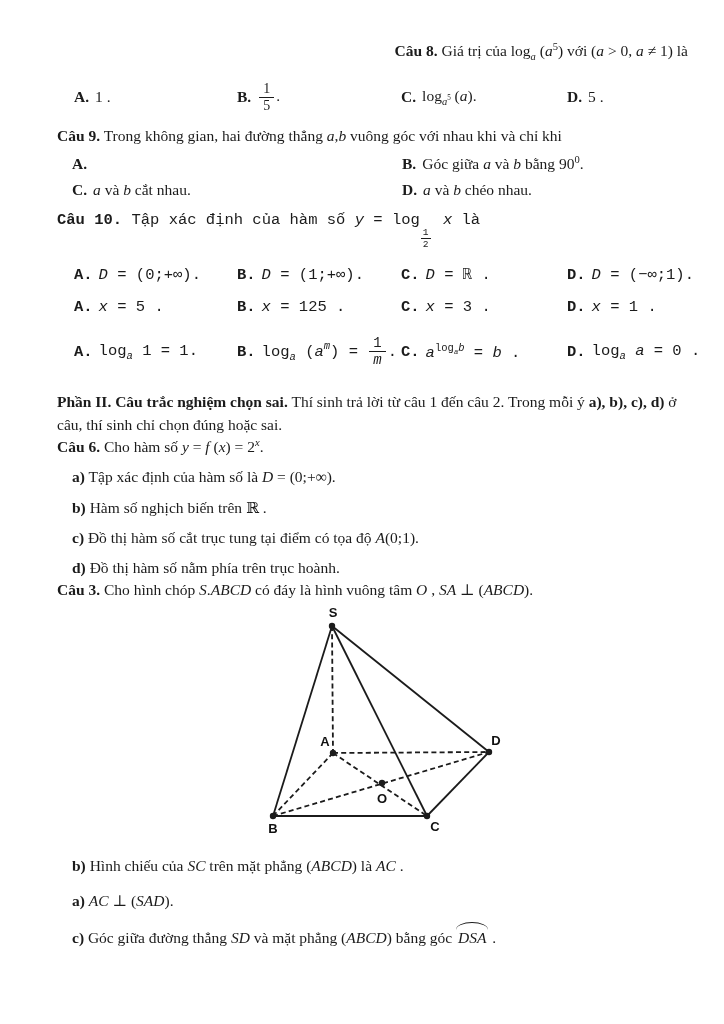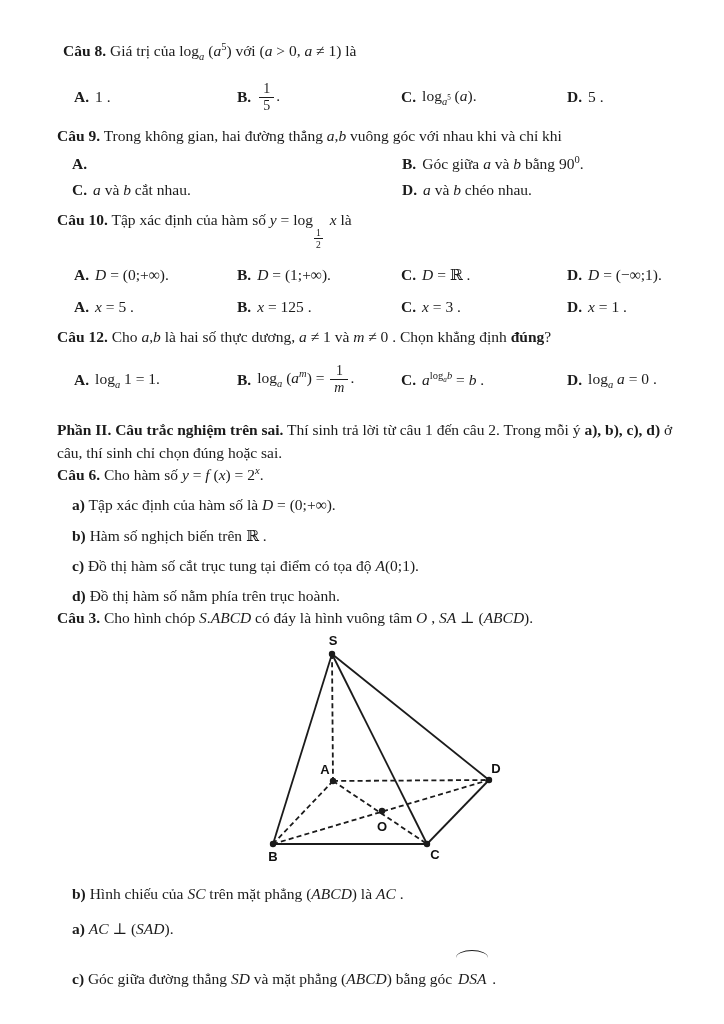--- a/index.html
+++ b/index.html
@@ -9,21 +9,21 @@
     background: #ffffff;
     color: #1b1b1b;
     font-family: "Liberation Serif", "DejaVu Serif", serif;
     font-size: 15.5px;
     overflow: hidden;
   }
   .page { padding: 40px 36px 0 57px; }
 
   .stem { margin: 0; line-height: 1.42; }
   .qlabel { font-weight: bold; }
-  .q8-stem { padding-left: 6px; }
+  .q8-stem { padding-left: 6px; text-align: right; }
 
   .opts4 {
     display: grid;
     grid-template-columns: 163px 164px 166px 1fr;
     padding-left: 17px;
     align-items: center;
   }
   .opts2 {
     display: grid;
     grid-template-columns: 330px 1fr;
@@ -31,42 +31,42 @@
     line-height: 1.65;
   }
   .opt { display: flex; gap: 6px; align-items: center; white-space: nowrap; }
   .opt b { flex: none; }
 
   .row-tall { min-height: 44px; margin: 10px 0 6px; }
   .row-std  { min-height: 26px; margin: 5px 0 6px; }
 
   .mt12 { margin-top: 12px; }
   .mt8  { margin-top: 0; }
-  .mt6  { margin-top: 6px; }
+  .mt6  { margin-top: 6px; font-family: Liberation Mono, monospace; }
   .mt4  { margin-top: 4px; }
 
   
   .frac {
     display: inline-flex; flex-direction: column;
     text-align: center; vertical-align: middle;
     font-size: 0.9em; line-height: 1.15; margin: 0 2px;
   }
   .frac > span:first-child { border-bottom: 1.3px solid currentColor; padding: 0 4px; }
   .frac > span:last-child { padding: 0 4px; }
 
   
   .subfrac {
     display: inline-flex; flex-direction: column;
     text-align: center; font-size: 0.62em; line-height: 1.15;
     vertical-align: -1.15em; margin: 0 3px 0 1px;
   }
   .subfrac > span:first-child { border-bottom: 1px solid currentColor; padding: 0 2px; }
 
   
-  .widehat { position: relative; display: inline-block; padding: 16px 2px 0; }
+  .widehat { position: relative; display: inline-block; padding: 3px 2px 0; }
   .widehat::before {
     content: ""; position: absolute; top: -2px; left: 0; right: 0; height: 7px;
     border-top: 1.6px solid currentColor;
     border-radius: 50% 50% 0 0 / 100% 100% 0 0;
   }
 
   sub { font-size: 0.68em; }
   sup { font-size: 0.68em; }
 
   .part2-header { margin: 16px 0 0; line-height: 1.5; }
@@ -170,21 +170,20 @@
           <span><i>x</i> = 3 .</span>
         </span>
       <span class="opt">
           <b>D.</b>
           <span><i>x</i> = 1 .</span>
         </span>
     </div>
   </div>
 
   <div class="mt6">
-    <p class="stem"><b class="qlabel">Câu 12.</b> <span>Cho <i>a</i>,<i>b</i> là hai số thực dương, <i>a</i> ≠ 1 và <i>m</i> ≠ 0 . Chọn khẳng định <b>đúng</b>?</span></p>
     <div class="opts4 row-tall">
       <span class="opt">
           <b>A.</b>
           <span>log<sub><i>a</i></sub> 1 = 1.</span>
         </span>
       <span class="opt">
           <b>B.</b>
           <span>log<sub><i>a</i></sub> (<i>a</i><sup><i>m</i></sup>) = <span class="frac">
               <span>1</span>
               <span><i>m</i></span>
@@ -194,21 +193,21 @@
           <b>C.</b>
           <span><i>a</i><sup>log<sub><i>a</i></sub><i>b</i></sup> = <i>b</i> .</span>
         </span>
       <span class="opt">
           <b>D.</b>
           <span>log<sub><i>a</i></sub> <i>a</i> = 0 .</span>
         </span>
     </div>
   </div>
 
-  <p class="part2-header"><b>Phần II. Câu trắc nghiệm trên sai.</b> Thí sinh trả lời từ câu 1 đến câu 2. Trong mỗi ý <b>a), b), c), d)</b> ở câu, thí sinh chỉ chọn đúng hoặc sai.</p>
+  <p class="part2-header"><b>Phần II. Câu trắc nghiệm chọn sai.</b> Thí sinh trả lời từ câu 1 đến câu 2. Trong mỗi ý <b>a), b), c), d)</b> ở câu, thí sinh chỉ chọn đúng hoặc sai.</p>
 
   <div class="mt8">
     <p class="stem"><b class="qlabel">Câu 6.</b> <span>Cho hàm số <i>y</i> = <i>f</i> (<i>x</i>) = 2<sup><i>x</i></sup>.</span></p>
     <p class="item"><b>a)</b> <span>Tập xác định của hàm số là <i>D</i> = (0;+∞).</span></p>
     <p class="item"><b>b)</b> <span>Hàm số nghịch biến trên ℝ .</span></p>
     <p class="item"><b>c)</b> <span>Đồ thị hàm số cắt trục tung tại điểm có tọa độ <i>A</i>(0;1).</span></p>
     <p class="item"><b>d)</b> <span>Đồ thị hàm số nằm phía trên trục hoành.</span></p>
   </div>
 
   <div class="mt8">

